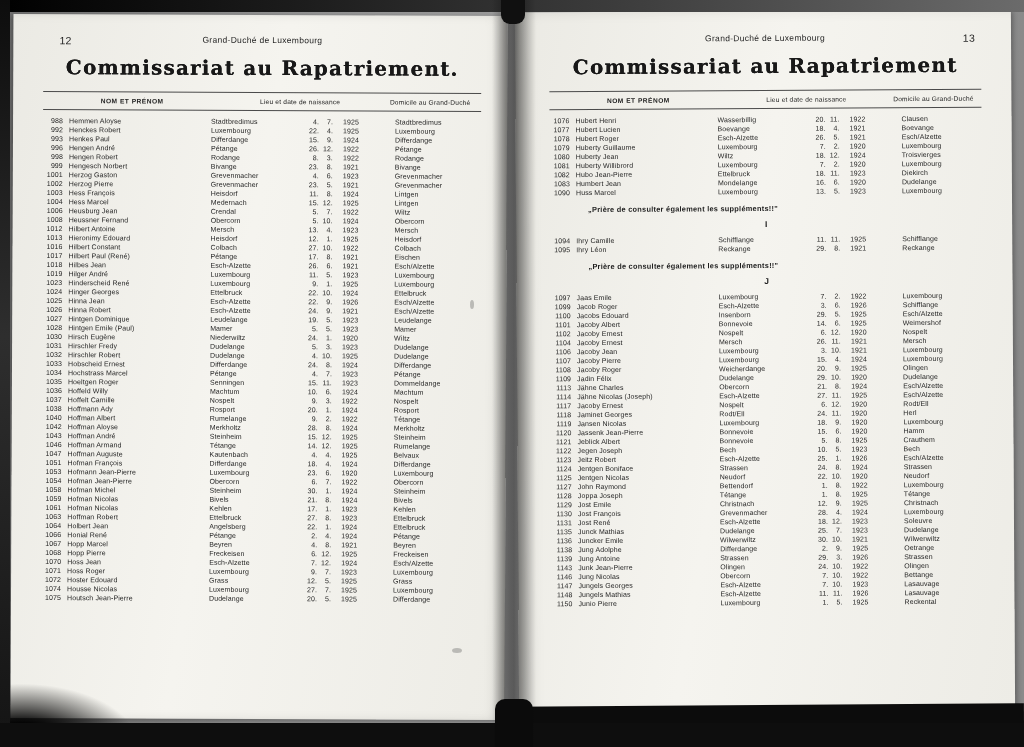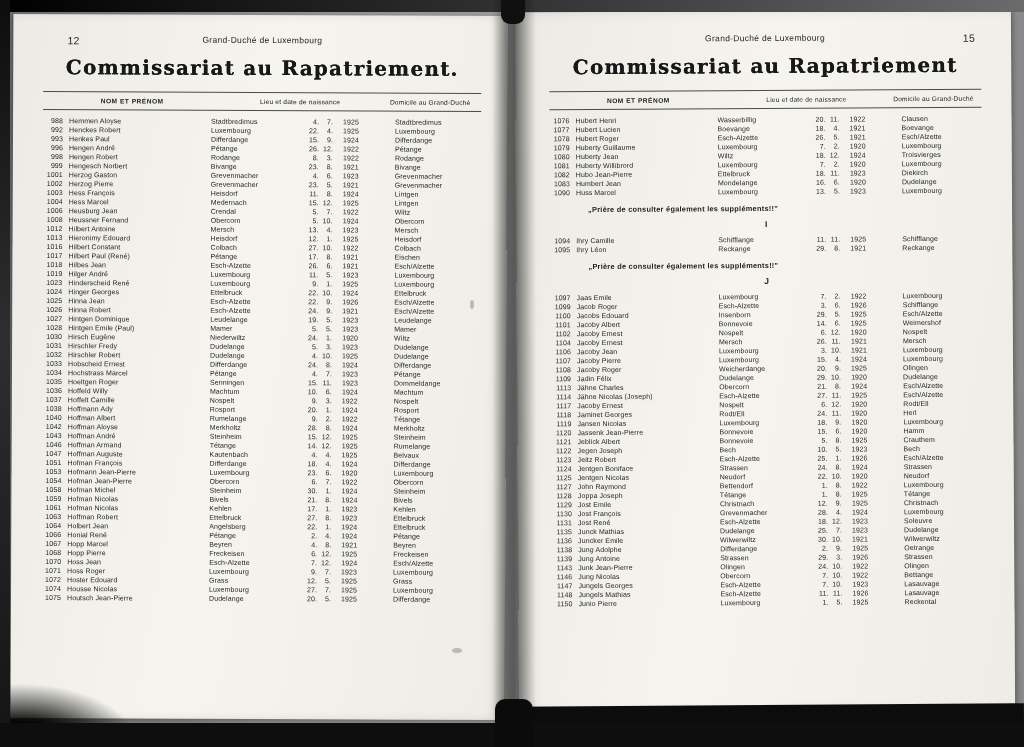--- a/index.html
+++ b/index.html
@@ -24,21 +24,21 @@
   .page{position:absolute;z-index:2;color:#1f1f1f;
         background:linear-gradient(100deg,#ebeae4 0%,#f5f4ef 45%,#edece6 100%);}
   .page.left{left:12px;top:15px;width:494px;height:704px;transform:rotate(0.25deg);
              box-shadow:inset -12px 0 16px -9px rgba(0,0,0,.38), -2px 2px 5px rgba(0,0,0,.3);}
   .page.right{left:517px;top:11px;width:496px;height:701px;transform:rotate(-0.35deg);
               box-shadow:inset 14px 0 18px -9px rgba(0,0,0,.34), 2px 2px 5px rgba(0,0,0,.3);}
   .page-inner{padding:20px 26px 0 30px;}
   .page.right .page-inner{padding:22px 30px 0 34px;}
   .page-head{position:relative;text-align:center;font-size:8.5px;letter-spacing:.3px;height:14px;}
   .pagenum{position:absolute;top:0;font-size:10.5px;}
-  .page.left .pagenum{left:24px;}
+  .page.left .pagenum{left:16px;}
   .page.right .pagenum{right:6px;}
   .page-title{font-family:"DejaVu Serif",serif;font-weight:bold;text-align:center;
               font-size:20px;letter-spacing:1.2px;margin-top:7px;color:#181818;
               text-shadow:0 0 .4px #181818;}
   .rule{height:1px;background:#4a4a4a;margin-top:12px;}
   .rule.under{margin-top:0;}
   .cols-header{display:grid;grid-template-columns:178px 158px 1fr;align-items:center;
                height:17px;font-size:6.6px;letter-spacing:.2px;color:#222;}
   .cols-header .col{text-align:center;}
   .cols-header .col.first{font-weight:bold;letter-spacing:.5px;}
@@ -677,21 +677,21 @@
             <span class="c-dom">Differdange</span>
           </div>
         </div>
     </div>
   </div>
 
   <div class="page right">
     <div class="page-inner">
       <div class="page-head">
         <span class="running-head">Grand-Duché de Luxembourg</span>
-        <span class="pagenum">15</span>
+        <span class="pagenum">13</span>
       </div>
       <div class="page-title">Commissariat au Rapatriement</div>
       <div class="rule"></div>
       <div class="cols-header">
         <span class="col first">NOM ET PRÉNOM</span>
         <span class="col">Lieu et date de naissance</span>
         <span class="col">Domicile au Grand-Duché</span>
       </div>
       <div class="rule under"></div>
       <div>

